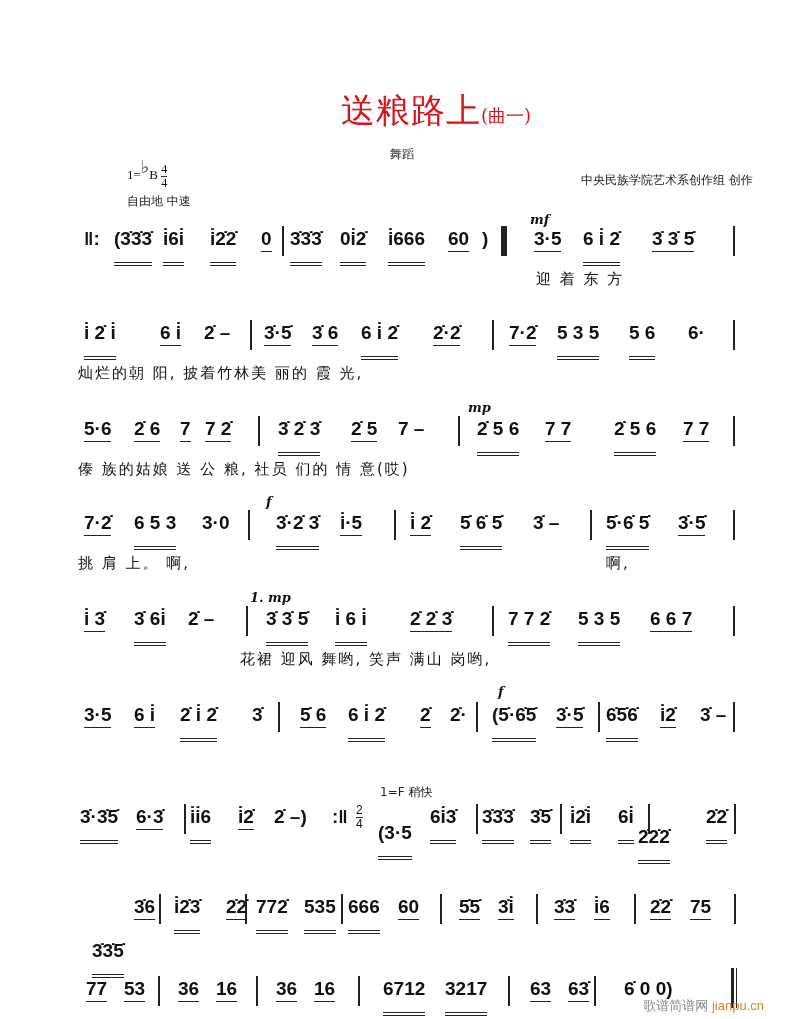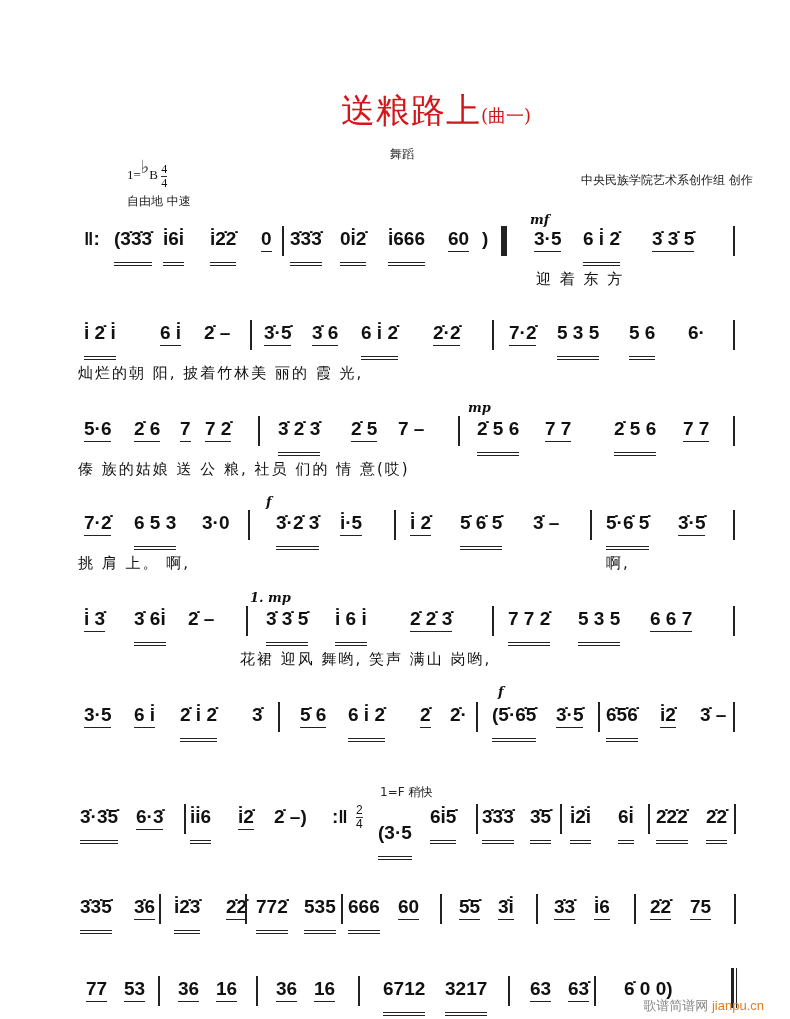--- a/index.html
+++ b/index.html
@@ -169,42 +169,42 @@
     </div>
     <div class="line" style="top: 800px;">
       <div class="notes">
         <span class="tok u2" style="left: 2px;">3̇·3̇5̇</span>
         <span class="tok u1" style="left: 58px;">6·3̇</span>
         <span class="tok u2" style="left: 112px;">i̇i̇6</span>
         <span class="tok u1" style="left: 160px;">i̇2̇</span>
         <span class="tok" style="left: 196px;">2̇ –)</span>
         <span class="tok" style="left: 254px;">:‖</span>
         <span class="tok u2" style="left: 300px; margin-top: 16px;">(3·5</span>
-        <span class="tok u2" style="left: 352px;">6i̇5̇</span>
+        <span class="tok u2" style="left: 352px;">6i̇3̇</span>
         <span class="tok u2" style="left: 404px;">3̇3̇3̇</span>
         <span class="tok u2" style="left: 452px;">3̇5̇</span>
         <span class="tok u2" style="left: 492px;">i̇2̇i̇</span>
         <span class="tok u2" style="left: 540px;">6i̇</span>
-        <span class="tok u2" style="left: 578px;">2̇2̇2̇</span>
+        <span class="tok u2" style="left: 560px; margin-top: 20px;">2̇2̇2̇</span>
         <span class="tok u2" style="left: 628px;">2̇2̇</span>
         <div class="bar" style="left: 106px;"></div>
         <div class="bar" style="left: 398px;"></div>
         <div class="bar" style="left: 482px;"></div>
         <div class="bar" style="left: 570px;"></div>
         <div class="bar" style="left: 656px;"></div>
       </div>
       <div class="small" style="position: absolute; left: 302px; top: -16px;">1=F  稍快</div>
       <div class="frac" style="position: absolute; left: 278px; top: 4px;">
         <span class="num">2</span>
         <span>4</span>
       </div>
     </div>
     <div class="line" style="top: 890px;">
       <div class="notes">
-        <span class="tok u2" style="left: 2px;">3̇3̇5̇</span>
+        <span class="tok u2" style="left: 14px; margin-top: 44px;">3̇3̇5̇</span>
         <span class="tok u1" style="left: 56px;">3̇6</span>
         <span class="tok u2" style="left: 96px;">i̇2̇3̇</span>
         <span class="tok u1" style="left: 148px;">2̇2̇</span>
         <span class="tok u2" style="left: 178px;">772̇</span>
         <span class="tok u2" style="left: 226px;">535</span>
         <span class="tok u2" style="left: 270px;">666</span>
         <span class="tok u1" style="left: 320px;">60</span>
         <span class="tok u1" style="left: 381px;">5̇5̇</span>
         <span class="tok u1" style="left: 420px;">3̇i̇</span>
         <span class="tok u1" style="left: 476px;">3̇3̇</span>

